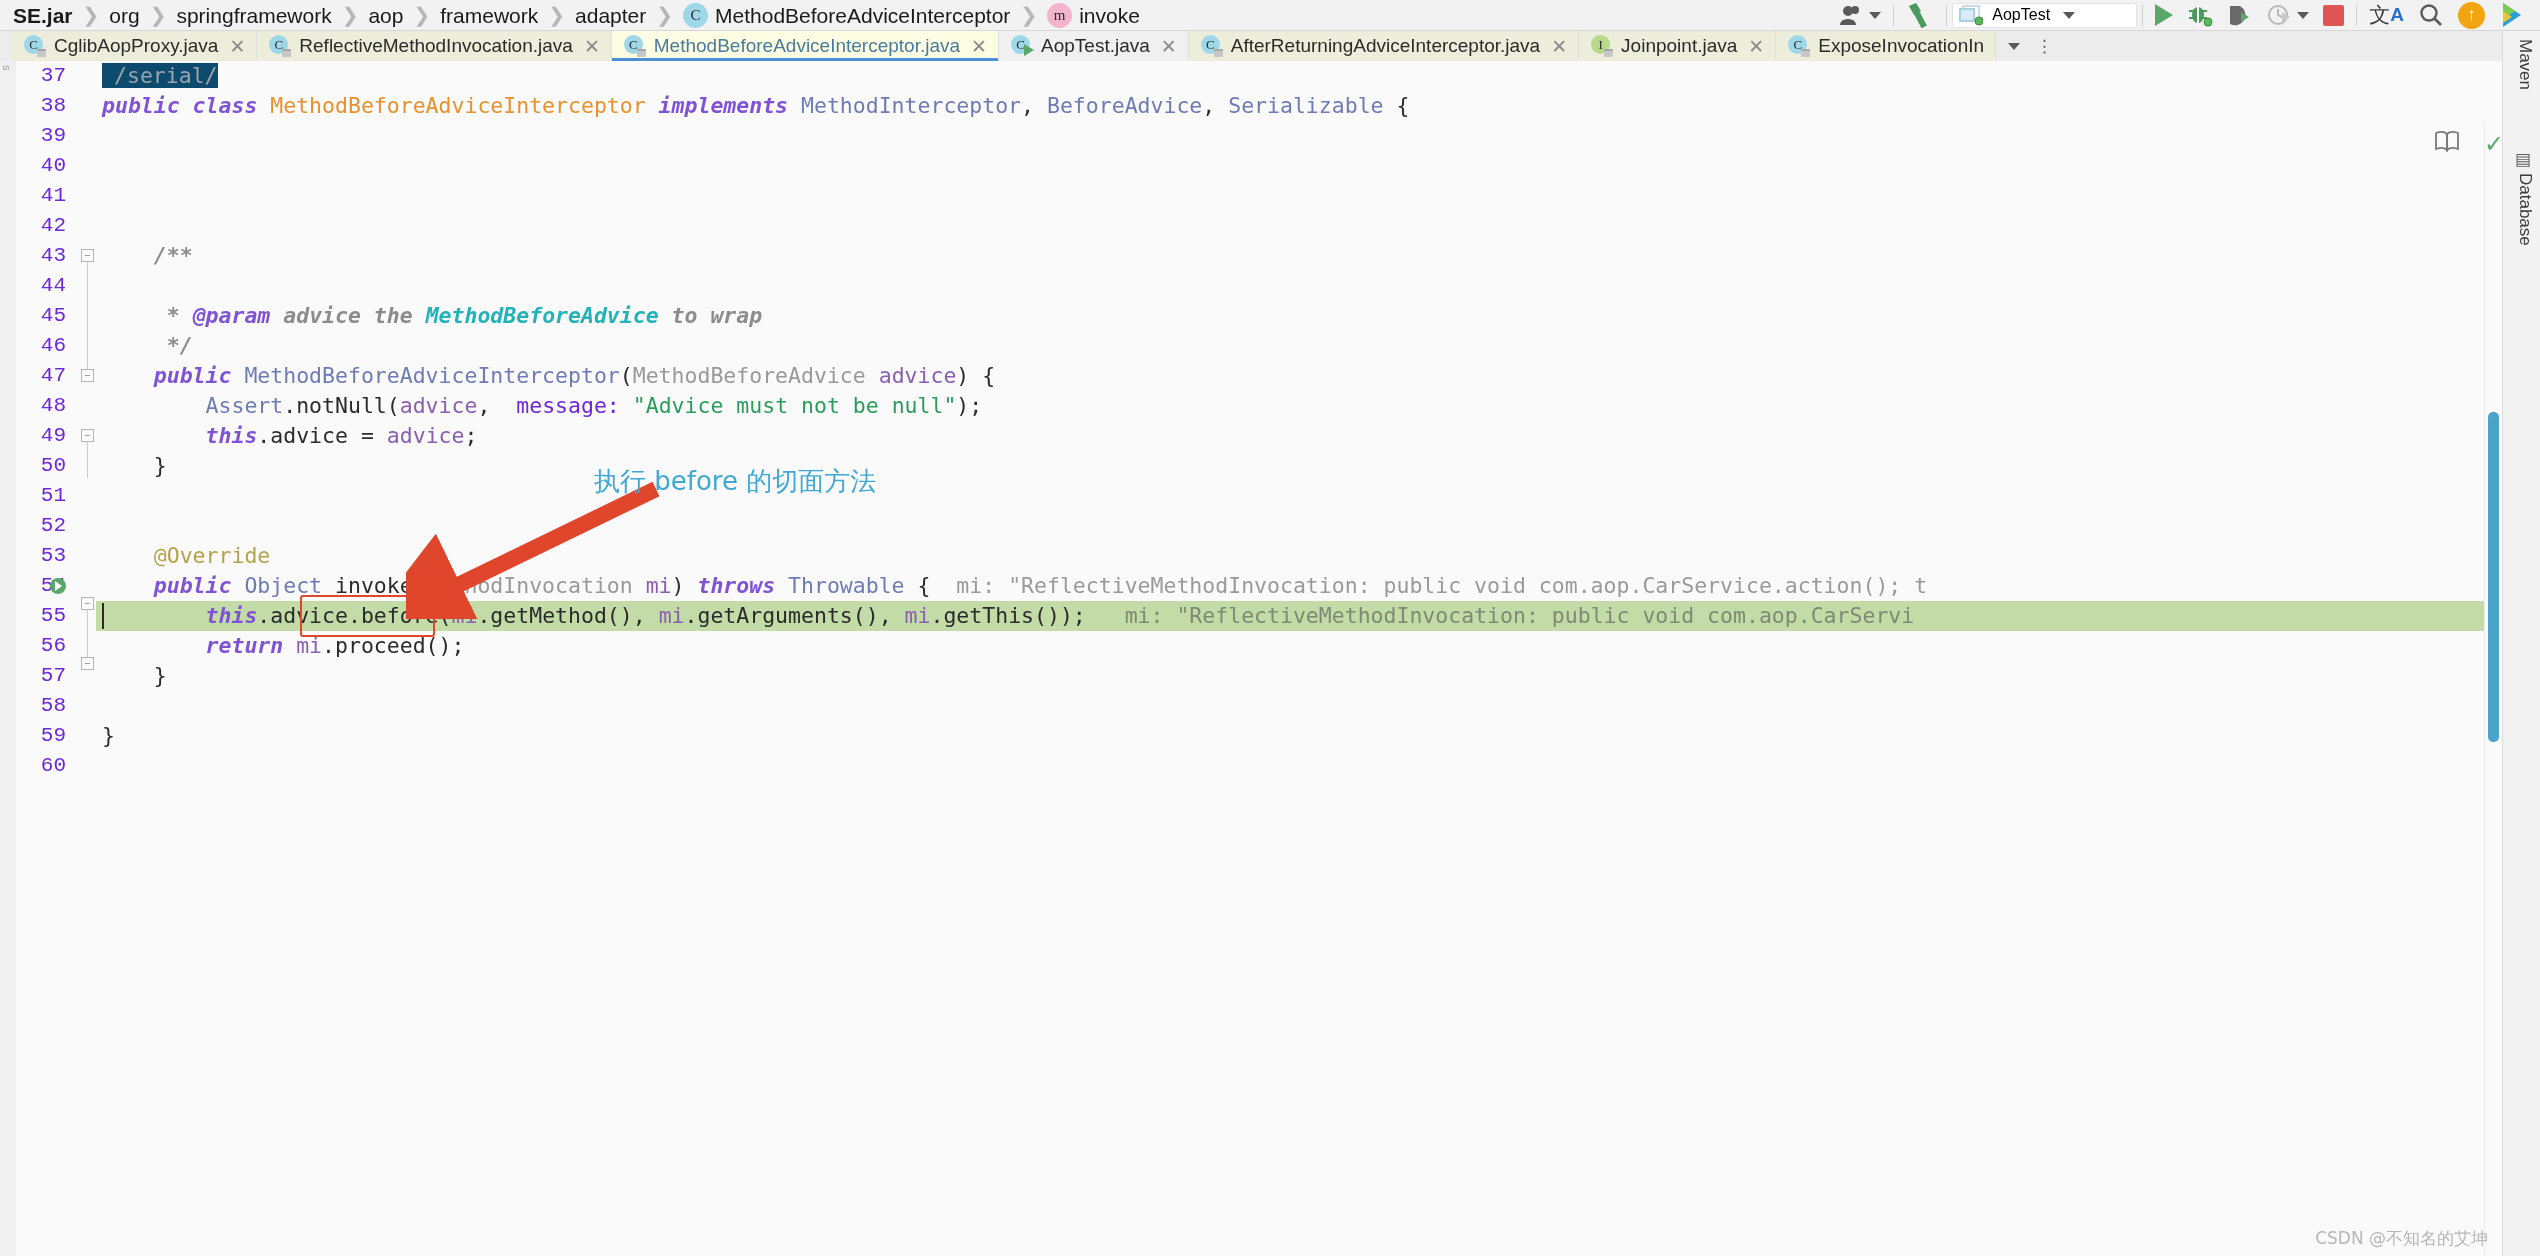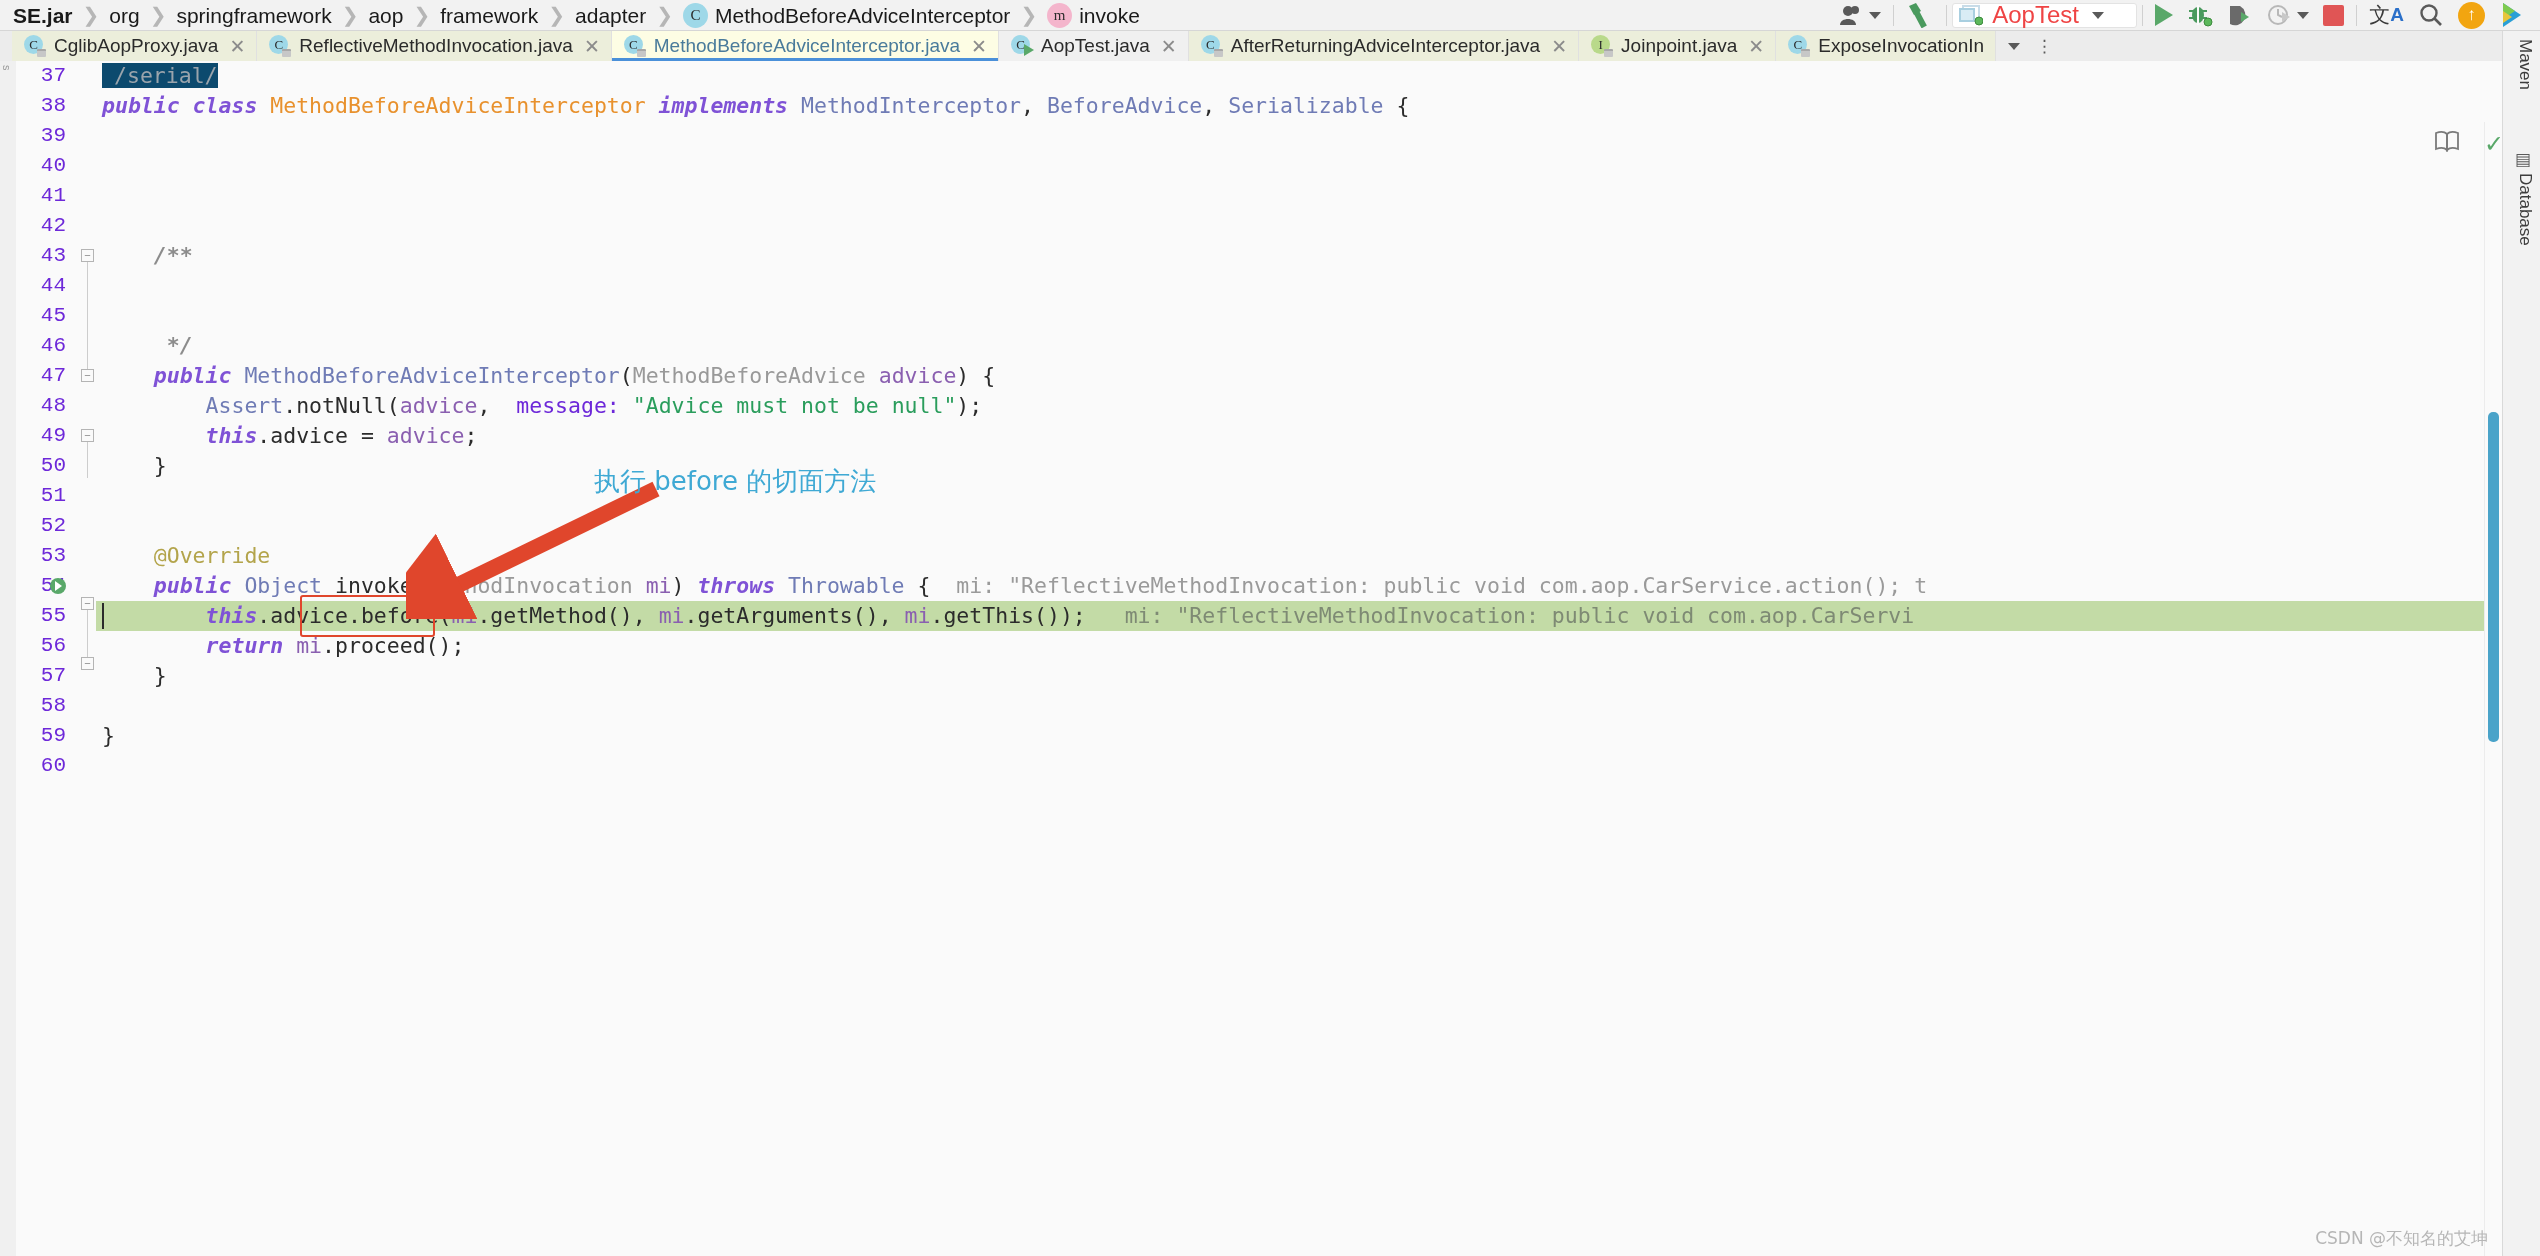--- a/index.html
+++ b/index.html
@@ -34,21 +34,21 @@
 
   .toolbar { margin-left:auto; display:flex; align-items:center; height:31px; padding-right:4px; }
   .tb { display:flex; align-items:center; justify-content:center; height:31px; padding:0 7px; }
   .tbdiv { width:1px; height:21px; background:#d0d0d0; margin:0 5px; }
   .caret { width:0;height:0;border-left:6px solid transparent;border-right:6px solid transparent;border-top:7px solid #5a5a5a; margin-left:4px;}
   .runcfg {
     display:flex; align-items:center; gap:9px; background:#ffffff;
     height:25px; padding:0 9px 0 6px; border-radius:3px; min-width:185px;
     border:1px solid #e3e3e3;
   }
-  .runcfg .name { font-size:24px; color:#ef4444;text-align:right; }
+  .runcfg .name { font-size:16px; color:#000000;text-align:right; }
   .tri { width:0;height:0;border-top:11px solid transparent;border-bottom:11px solid transparent;border-left:18px solid #59a869; }
   .stopsq { width:21px;height:21px;background:#e05555;border-radius:2px; }
   .circ-up { width:27px;height:27px;border-radius:50%;background:#f2a510; display:flex;align-items:center;justify-content:center;color:#fff;font-size:17px;font-weight:bold;}
 
   
   .tabrow {
     position:absolute; left:0; top:31px; width:2540px; height:30px;
     background:#ececec; display:flex; align-items:stretch;
   }
   .edge { width:12px; background:#ececec; }
@@ -419,20 +419,21 @@
       <div class="caret-bar" style="left:6px;top:542px"></div>
 
       <div class="codeline" style="top:0px;left:6px"><span class="serial-hl">/serial/</span></div>
 
       <div class="codeline" style="top:30px;left:6px"><span class="kw">public class </span><span class="cls2">MethodBeforeAdviceInterceptor</span><span class="kw"> implements </span><span class="typ">MethodInterceptor</span><span class="pln">, </span><span class="typ">BeforeAdvice</span><span class="pln">, </span><span class="typ">Serializable</span><span class="pln"> {</span></div>
 
 
       <div class="codeline" style="top:180px;left:6px"><span class="pln">    </span><span class="doc">/**</span></div>
 
 
+      <div class="codeline" style="top:240px;left:6px"><span class="pln">     </span><span class="doc">* </span><span class="dtag">@param</span><span class="doc"> advice the </span><span class="dlnk">MethodBeforeAdvice</span><span class="doc"> to wrap</span></div>
 
       <div class="codeline" style="top:270px;left:6px"><span class="pln">     </span><span class="doc">*/</span></div>
 
       <div class="codeline" style="top:300px;left:6px"><span class="pln">    </span><span class="kw">public </span><span class="typ">MethodBeforeAdviceInterceptor</span><span class="pln">(</span><span class="gry">MethodBeforeAdvice </span><span class="fld">advice</span><span class="pln">) {</span></div>
 
       <div class="codeline" style="top:330px;left:6px"><span class="pln">        </span><span class="typ">Assert</span><span class="pln">.notNull(</span><span class="fld">advice</span><span class="pln">,  </span><span class="prm">message: </span><span class="str">"Advice must not be null"</span><span class="pln">);</span></div>
 
       <div class="codeline" style="top:360px;left:6px"><span class="pln">        </span><span class="kw">this</span><span class="pln">.advice = </span><span class="fld">advice</span><span class="pln">;</span></div>
 
       <div class="codeline" style="top:390px;left:6px"><span class="pln">    }</span></div>

